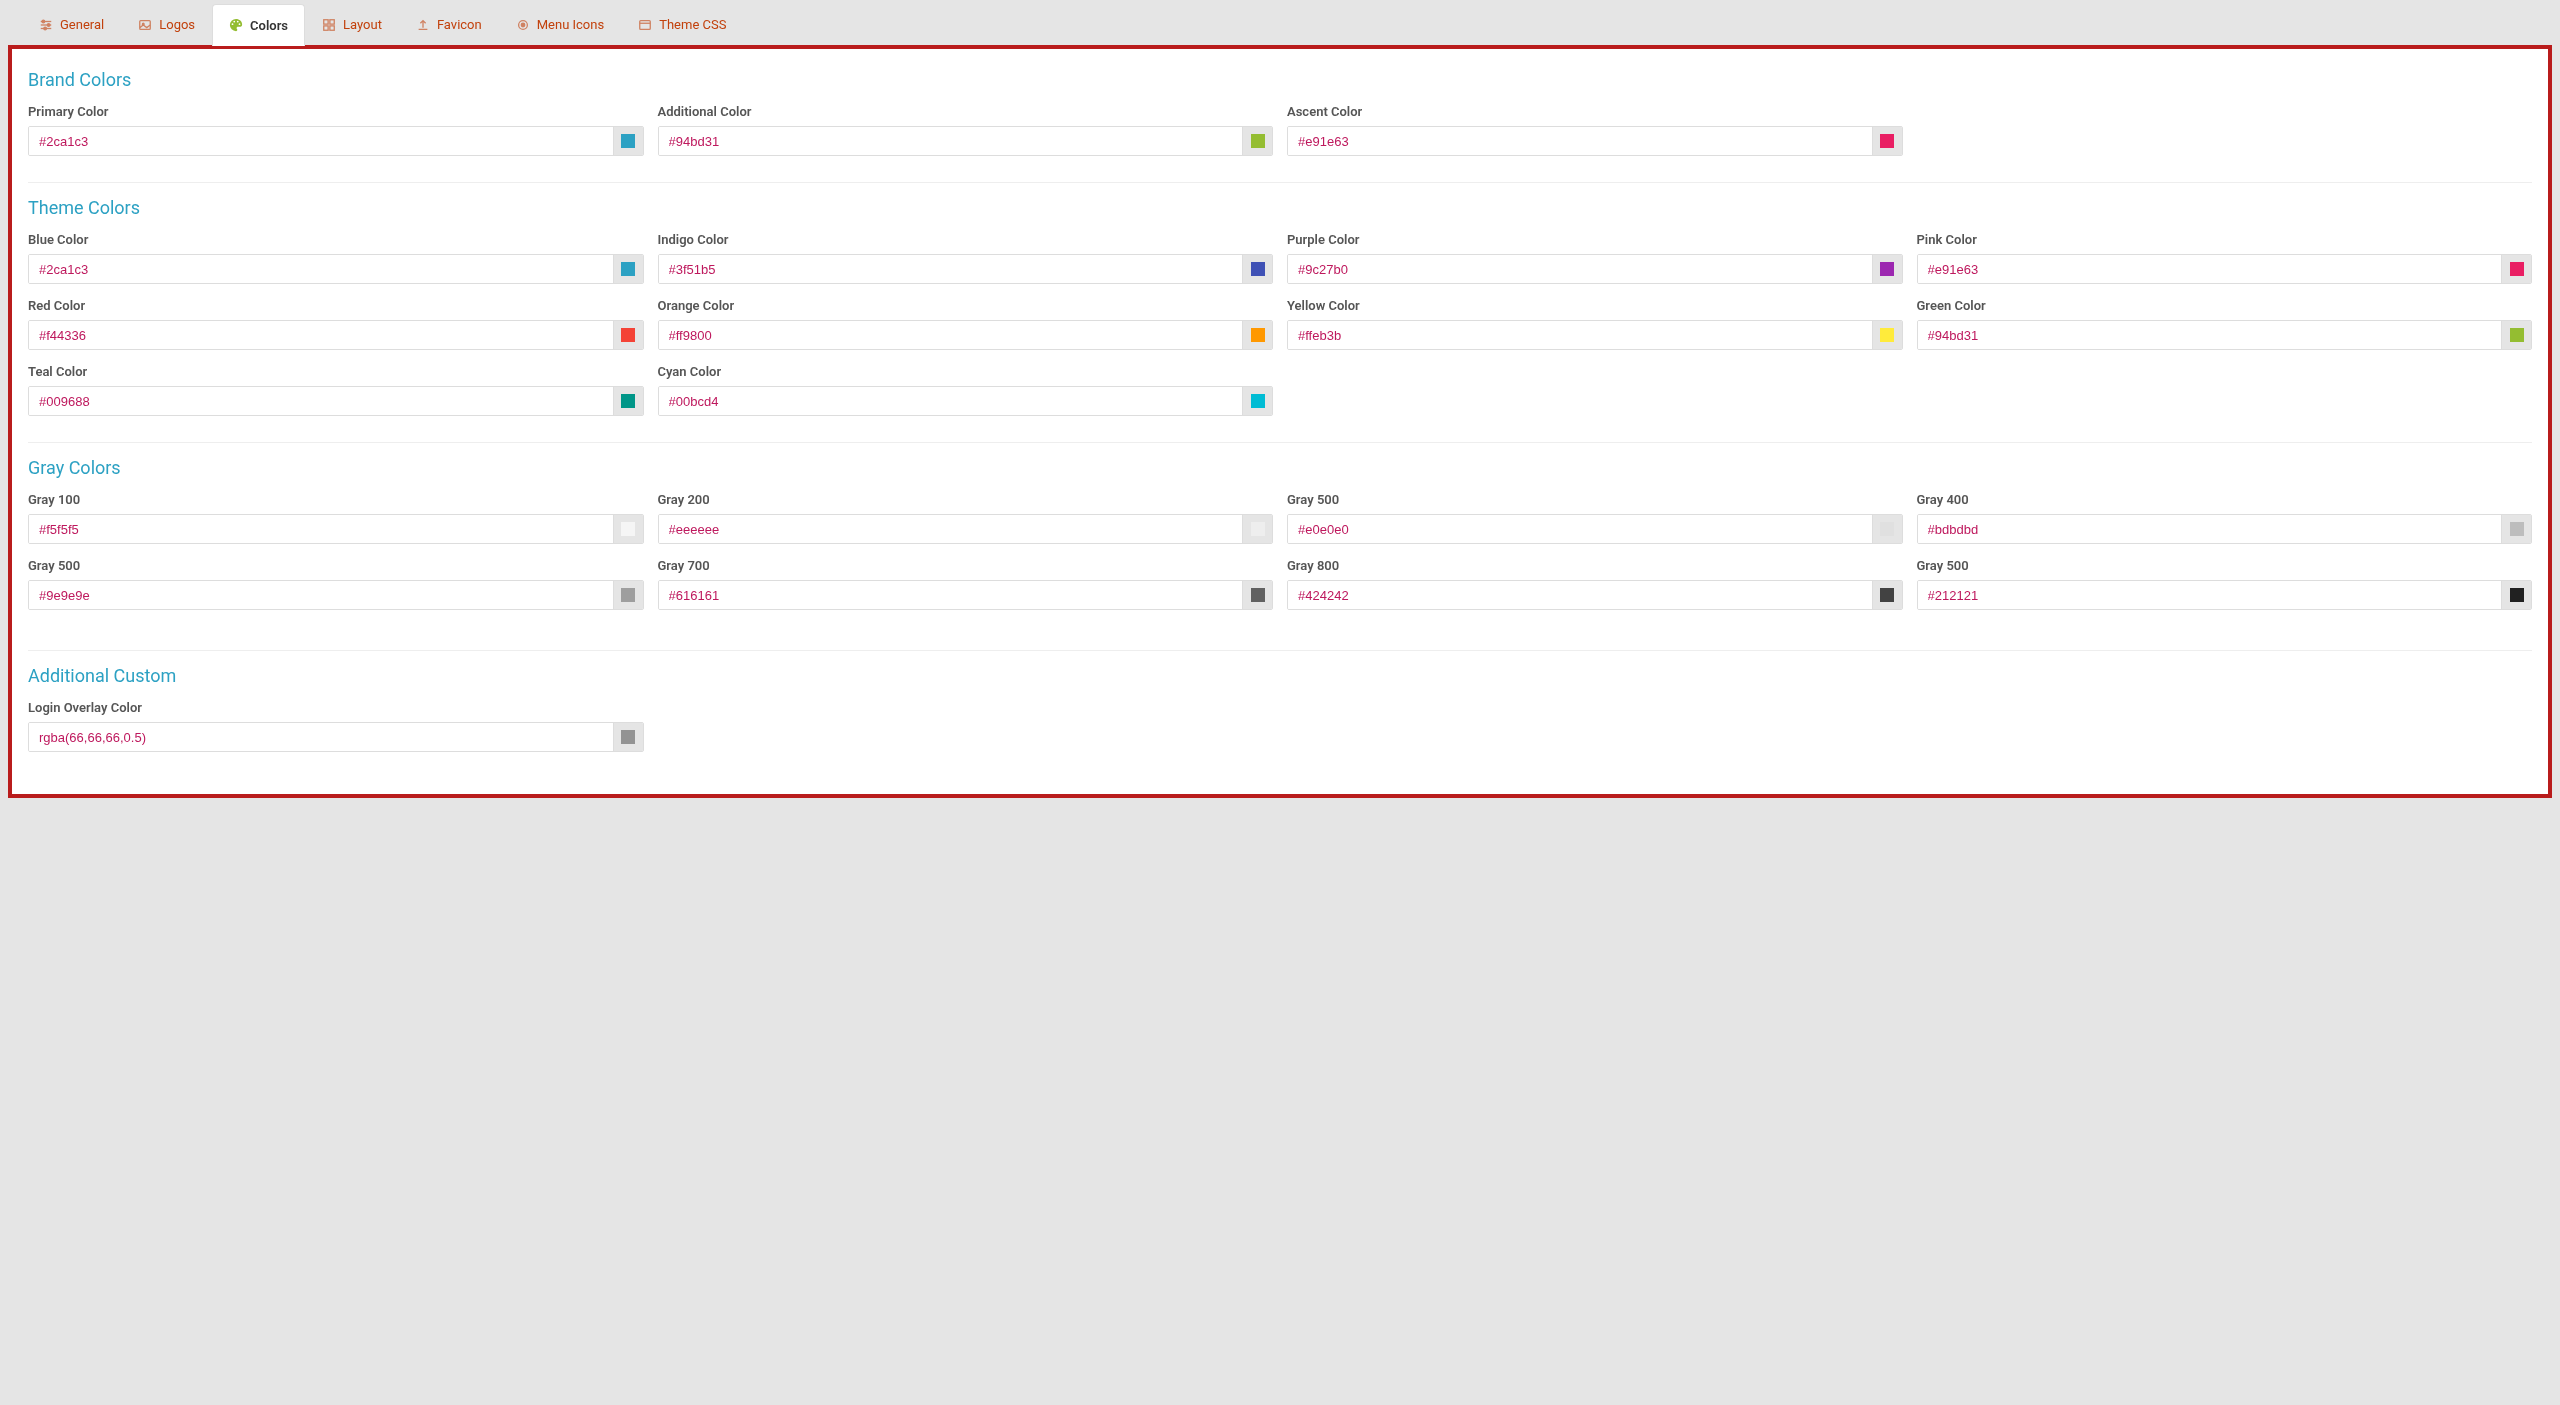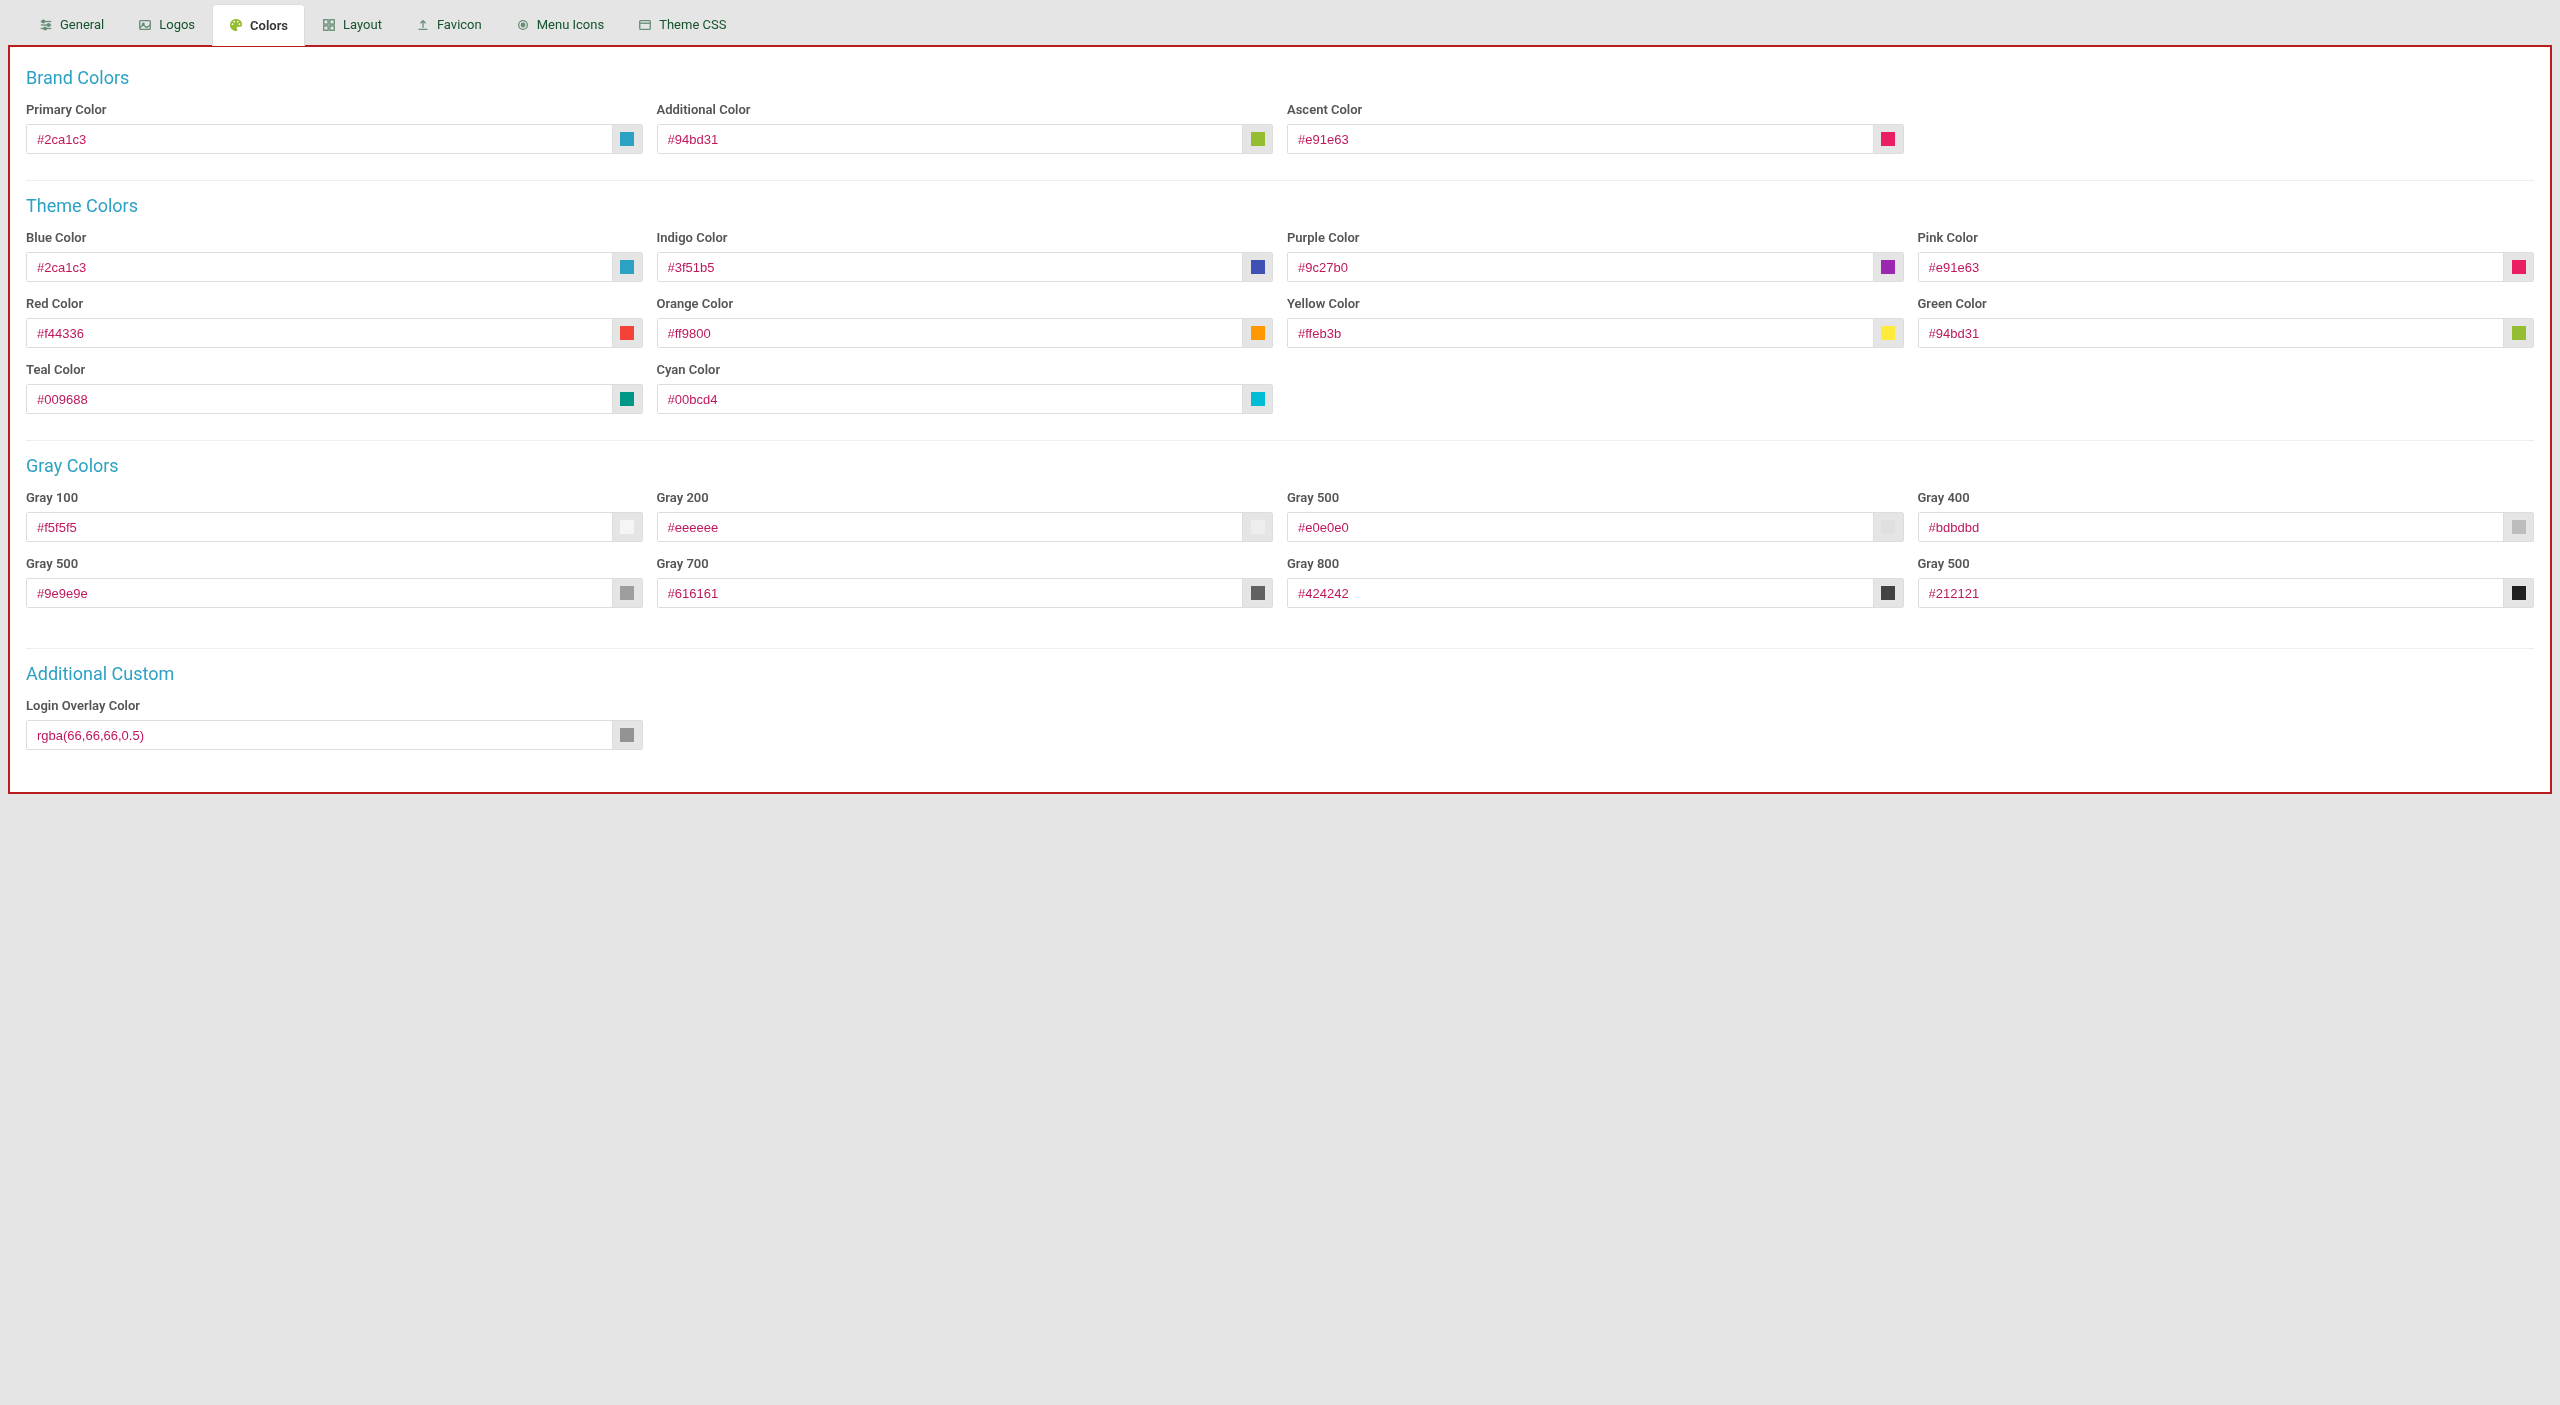--- a/index.html
+++ b/index.html
@@ -22,21 +22,21 @@
       display: flex;
       background: #e5e5e5;
       padding-left: 20px;
       padding-top: 2px;
     }
     .tab {
       padding: 12px 16px;
       display: flex;
       align-items: center;
       gap: 7px;
-      color: #14532d;
+      color: #c2410c;
       cursor: pointer;
       font-size: 13px;
       border: 1px solid transparent;
     }
     .tab.active {
       background: #fff;
       color: #333;
       font-weight: 600;
       border: 1px solid #ddd;
       border-bottom: 1px solid #fff;
@@ -49,21 +49,21 @@
       display: inline-flex;
       align-items: center;
       justify-content: center;
       opacity: 0.6;
     }
     .tab.active .tab-icon {
       opacity: 1;
     }
     .content {
       background: #fff;
-      border: 2px solid #b91c1c;
+      border: 4px solid #b91c1c;
       margin: 0 6px 6px 6px;
       padding: 16px;
     }
     .section {
       border-bottom: 1px solid #eee;
       padding-bottom: 26px;
       margin-bottom: 14px;
     }
     .section:last-child {
       border-bottom: none;

